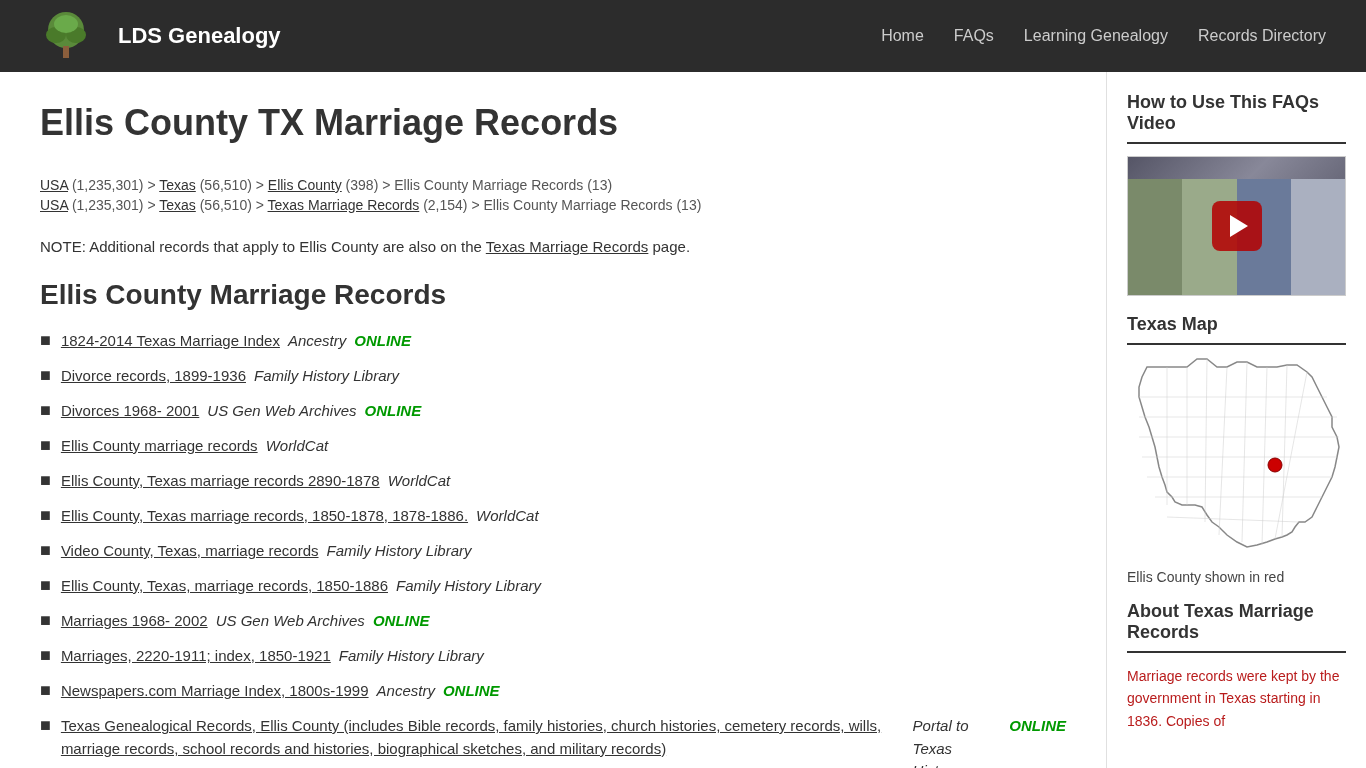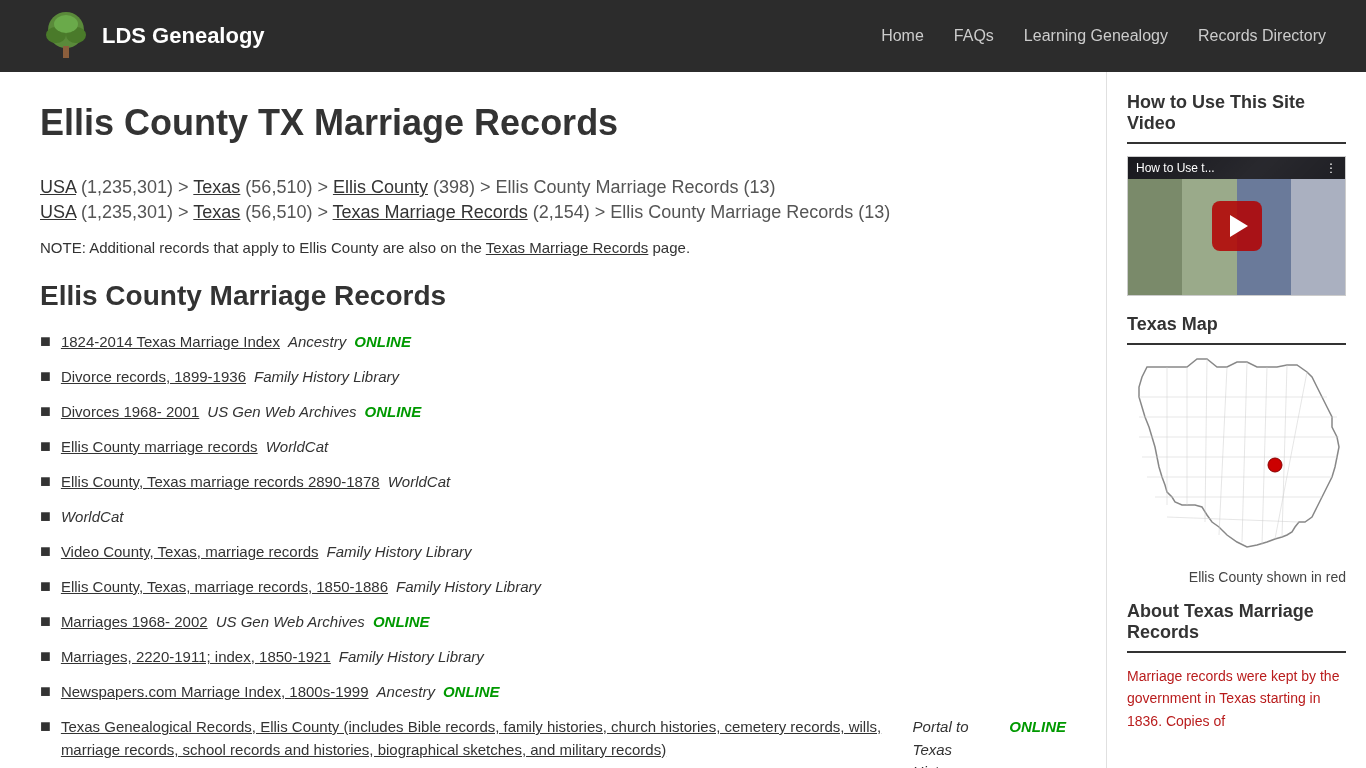--- a/index.html
+++ b/index.html
@@ -10,21 +10,21 @@
       background: #2c2c2c;
       display: flex;
       align-items: center;
       justify-content: space-between;
       padding: 0 40px;
       height: 72px;
     }
     #logo-area {
       display: flex;
       align-items: center;
-      gap: 10px;
+      gap: 26px;
     }
     #logo-tree {
       width: 52px;
       height: 52px;
     }
     #logo-text {
       color: white;
       font-size: 22px;
       font-weight: bold;
       font-family: Arial, sans-serif;
@@ -60,32 +60,32 @@
 
     #page-title {
       font-size: 36px;
       font-weight: bold;
       color: #333;
       margin-bottom: 33px;
       font-family: Arial, Helvetica, sans-serif;
     }
 
     .breadcrumb-line {
-      font-size: 18px;
+      font-size: 14px;
       color: #555;
       margin-bottom: 4px;
       font-family: Arial, sans-serif;
     }
     .breadcrumb-line a {
       color: #333;
       text-decoration: underline;
     }
 
     #note-text {
-      margin-top: 16px;
+      margin-top: 25px;
       margin-bottom: 24px;
       font-size: 15px;
       font-family: Arial, sans-serif;
       color: #333;
     }
     #note-text a {
       color: #333;
       text-decoration: underline;
     }
 
@@ -220,21 +220,20 @@
 
     
     #texas-map-container {
       margin-bottom: 8px;
     }
     #texas-county-label {
       font-family: Arial, sans-serif;
       font-size: 14px;
       color: #444;
       margin-top: 4px;
-      text-align: right;
     }
 
     
     #about-section {
       margin-top: 16px;
     }
     #about-text {
       font-family: Arial, sans-serif;
       font-size: 14px;
       color: #b91c1c;
@@ -321,20 +320,21 @@
           <a class="record-link">Ellis County marriage records</a>
           <span class="record-source"> WorldCat</span>
         </li>
         <li>
           <span class="bullet">■</span>
           <a class="record-link">Ellis County, Texas marriage records 2890-1878</a>
           <span class="record-source"> WorldCat</span>
         </li>
         <li>
           <span class="bullet">■</span>
+          <a class="record-link">Ellis County, Texas marriage records, 1850-1878, 1878-1886.</a>
           <span class="record-source"> WorldCat</span>
         </li>
         <li>
           <span class="bullet">■</span>
           <a class="record-link">Video County, Texas, marriage records</a>
           <span class="record-source"> Family History Library</span>
         </li>
         <li>
           <span class="bullet">■</span>
           <a class="record-link">Ellis County, Texas, marriage records, 1850-1886</a>
@@ -364,33 +364,29 @@
           <span class="online-badge"> ONLINE</span>
         </li>
         <li>
           <span class="bullet">■</span>
         </li>
       </ul>
   </main>
 
   <aside id="sidebar">
     <div>
-      <div class="sidebar-section-title">How to Use This Site Video</div>
+      <div class="sidebar-section-title">How to Use This FAQs Video</div>
       <hr class="sidebar-divider">
       <div id="video-thumb">
         <div id="video-bg">
           <div id="video-collage">
             <div class="vcol"></div>
             <div class="vcol"></div>
             <div class="vcol"></div>
             <div class="vcol"></div>
-          </div>
-          <div id="video-label-bar">
-            <span>How to Use t...</span>
-            <span>⋮</span>
           </div>
           <div id="video-play-btn"></div>
         </div>
       </div>
     </div>
 
     <div>
       <div class="sidebar-section-title">Texas Map</div>
       <hr class="sidebar-divider">
       <div id="texas-map-container">

